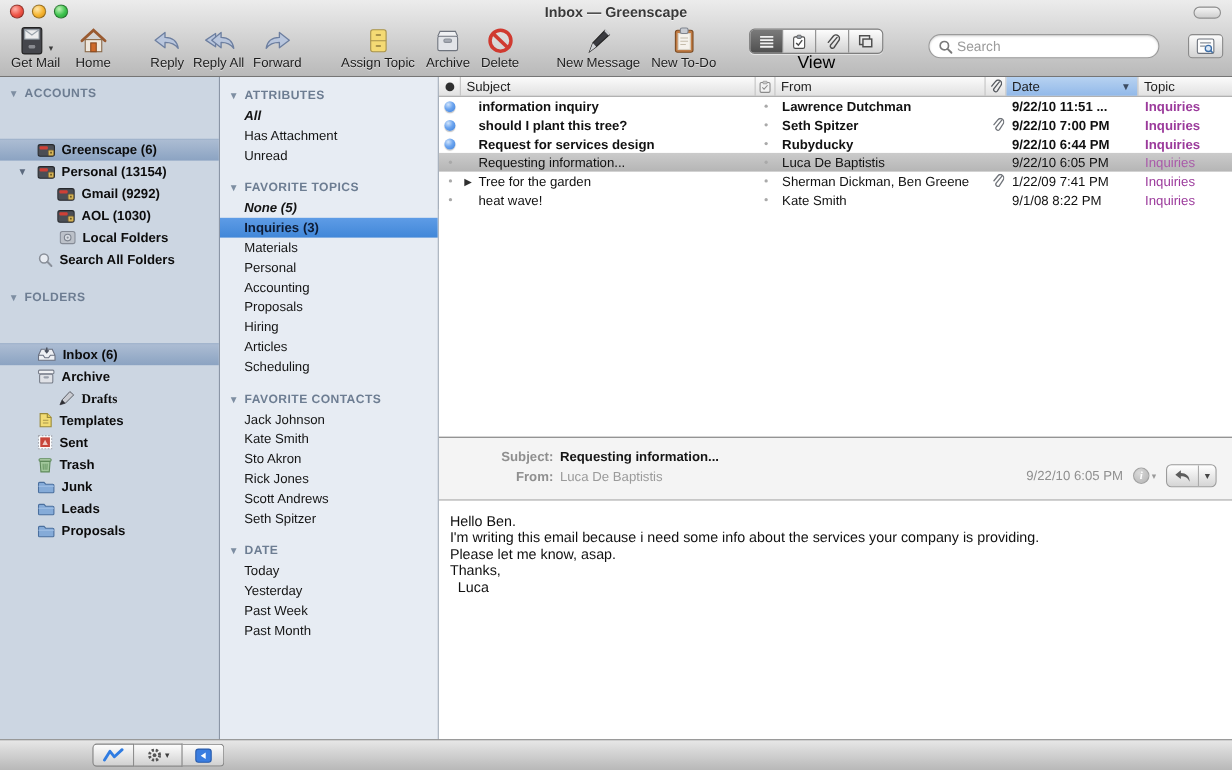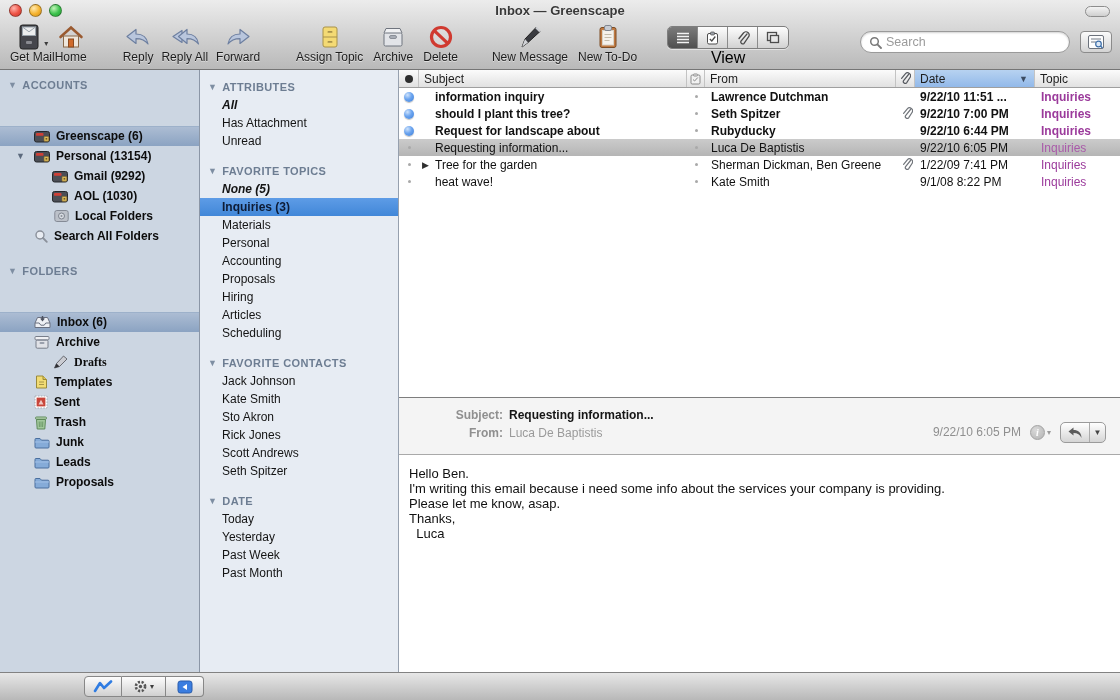--- a/index.html
+++ b/index.html
@@ -23,21 +23,21 @@
   .tbtn .tlabel { font-size:12px; color:#1c1c1c; text-shadow:0 1px 0 rgba(255,255,255,.5); white-space:nowrap; line-height:13px; }
   .caret { font-size:8px; color:#3c3c3c; }
   .getmail-caret { margin-left:2px; margin-top:12px; }
 
   .viewgroup { display:flex; flex-direction:column; align-items:center; margin-top:3px; }
   .segctl { display:flex; border:1px solid #7e7e7e; border-radius:5px; overflow:hidden; height:23px; background:linear-gradient(#fdfdfd,#d2d2d2); box-shadow:0 1px 0 rgba(255,255,255,.5); }
   .seg { width:30px; display:flex; align-items:center; justify-content:center; border-right:1px solid #8b8b8b; }
   .seg:last-child { border-right:none; }
   .seg.on { background:linear-gradient(#7b7b7b,#4f4f4f); }
 
-  .searchwrap { margin-left:auto; display:flex; align-items:center; gap:10px; margin-top:8px; }
+  .searchwrap { margin-left:auto; display:flex; align-items:center; gap:26px; margin-top:8px; }
   .searchfield { width:210px; height:22px; border-radius:12px; border:1px solid #9a9a9a; background:#fff; display:flex; align-items:center; padding:0 8px; box-shadow:inset 0 1px 2px rgba(0,0,0,.18); }
   .searchfield input { border:none; outline:none; flex:1; font-size:12.5px; color:#333; background:transparent; font-family:"Liberation Sans",sans-serif; }
   .searchfield input::placeholder { color:#9b9b9b; }
   .sq-btn { width:32px; height:22px; border:1px solid #8b8b8b; border-radius:4px; background:linear-gradient(#fbfbfb,#d3d3d3); display:flex; align-items:center; justify-content:center; }
 
   
   .main { flex:1; display:flex; min-height:0; }
 
   .side { width:200px; flex:none; background:#ccd6e2; border-right:1px solid #8b96a6; overflow:hidden; padding-top:5px; }
   .side-header, .f-header { height:19px; display:flex; align-items:center; gap:5px; padding-left:8px; font-size:11px; font-weight:bold; letter-spacing:.4px; color:#6d7d92; }
@@ -135,21 +135,21 @@
                 <rect x="4" y="1" width="18" height="24" rx="2.5" fill="#45464c" stroke="#222"></rect>
                 <rect x="6.5" y="3" width="13" height="8.5" fill="#ecedee" stroke="#9aa3ab"></rect>
                 <path d="M6.5,3 L13,7.8 L19.5,3" fill="none" stroke="#9aa3ab"></path>
                 <rect x="10" y="17" width="6" height="3" rx="1" fill="#8a8b91"></rect>
               </svg>
             </span>
             <span class="caret getmail-caret">▾</span>
           </div>
         <div class="tlabel">Get Mail</div>
       </div>
-      <div class="tbtn" style="margin-left:0">
+      <div class="tbtn" style="margin-left:14px">
         <div class="icwrap">
             <span class="ic">
               <svg width="26" height="26" viewBox="0 0 26 26">
                 <path d="M2.5,13 L13,3.5 L23.5,13" fill="none" stroke="#9a5a30" stroke-width="2.6" stroke-linecap="round"></path>
                 <rect x="5.5" y="12" width="15" height="11" fill="#efe7dc" stroke="#8a6a4a"></rect>
                 <rect x="10.5" y="15" width="5" height="8" fill="#cf6a2a" stroke="#8a4a20"></rect>
               </svg>
             </span>
           </div>
         <div class="tlabel">Home</div>
@@ -656,21 +656,21 @@
               <span>Inquiries</span>
             </div>
           </div>
           <div class="mrow unread">
             <div class="c c-dot">
               <span class="ic">
                 <span class="bluedot"></span>
               </span>
             </div>
             <div class="c c-subj">
-              <span>Request for landscape about</span>
+              <span>Request for services design</span>
             </div>
             <div class="c c-todo">
               <span class="ic">
                 <span class="tinydot"></span>
               </span>
             </div>
             <div class="c c-from">
               <span>Rubyducky</span>
             </div>
             <div class="c c-clip"></div>

